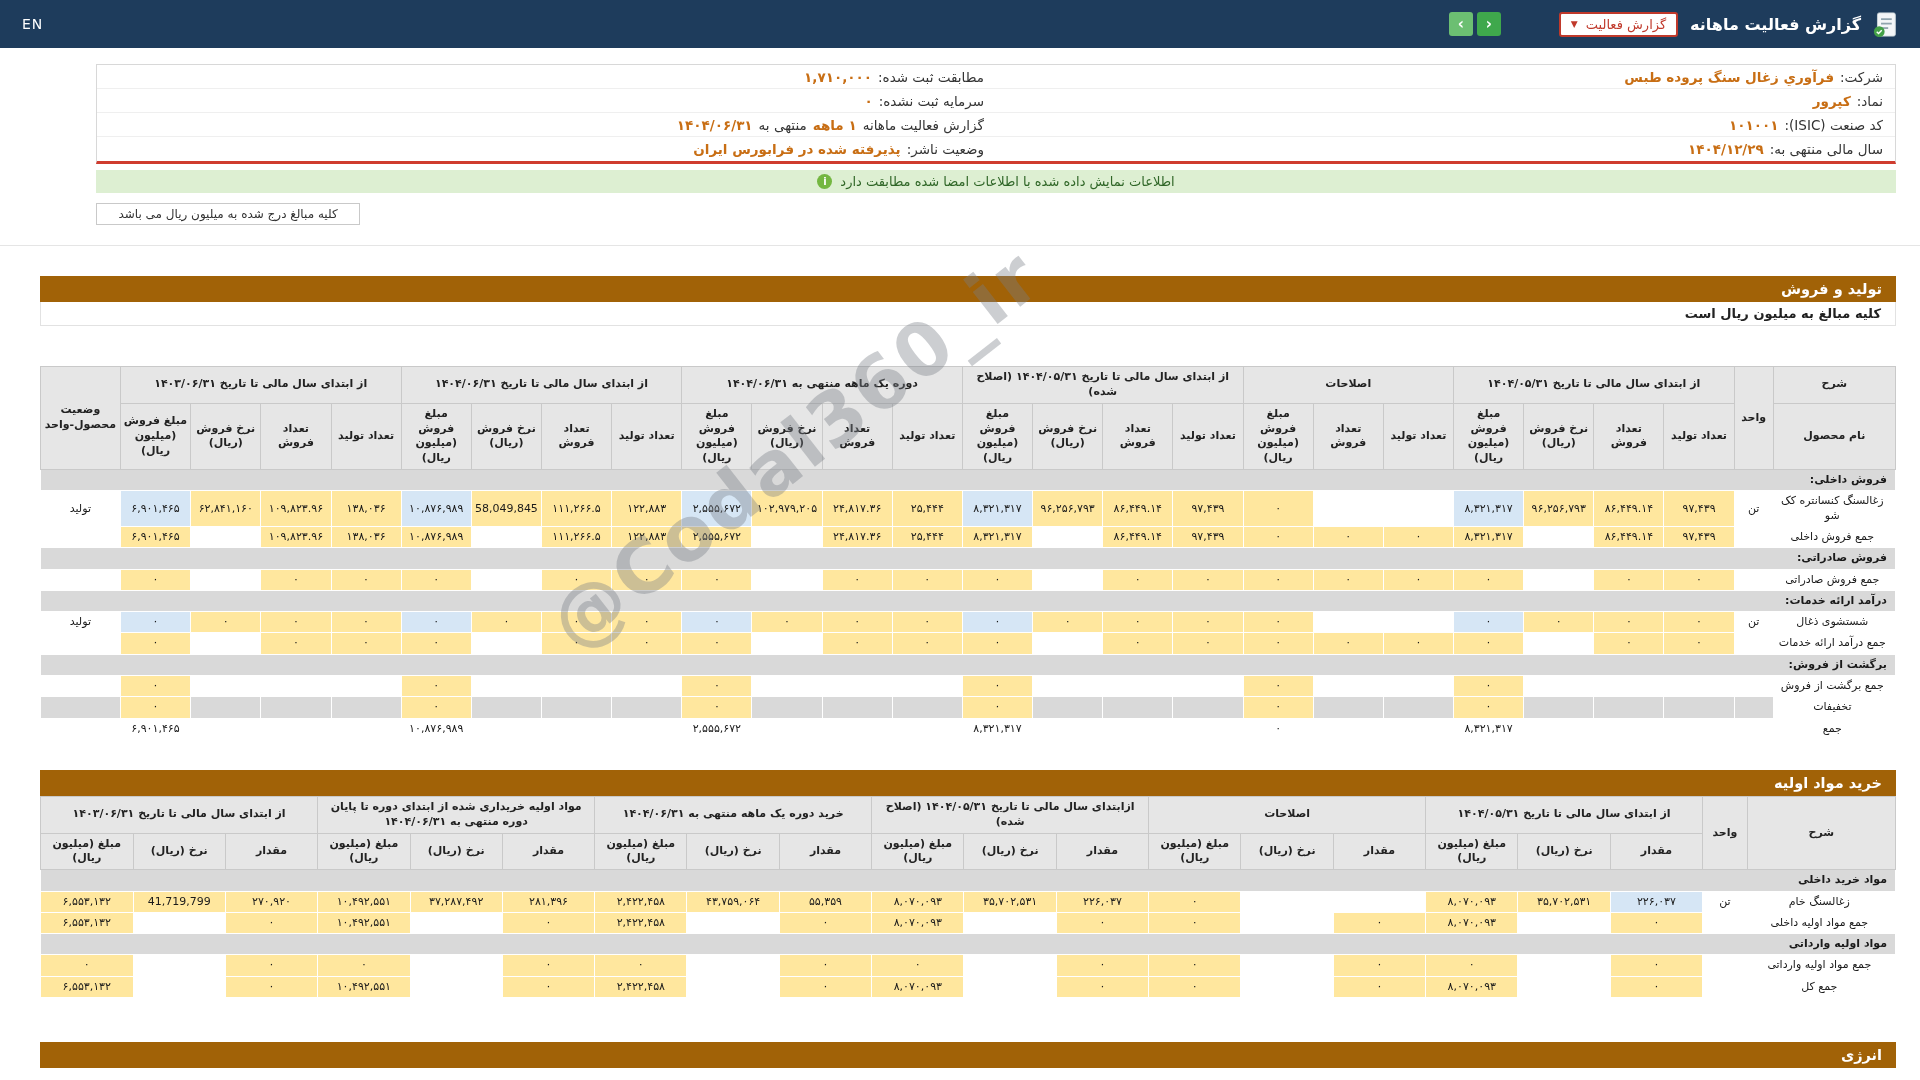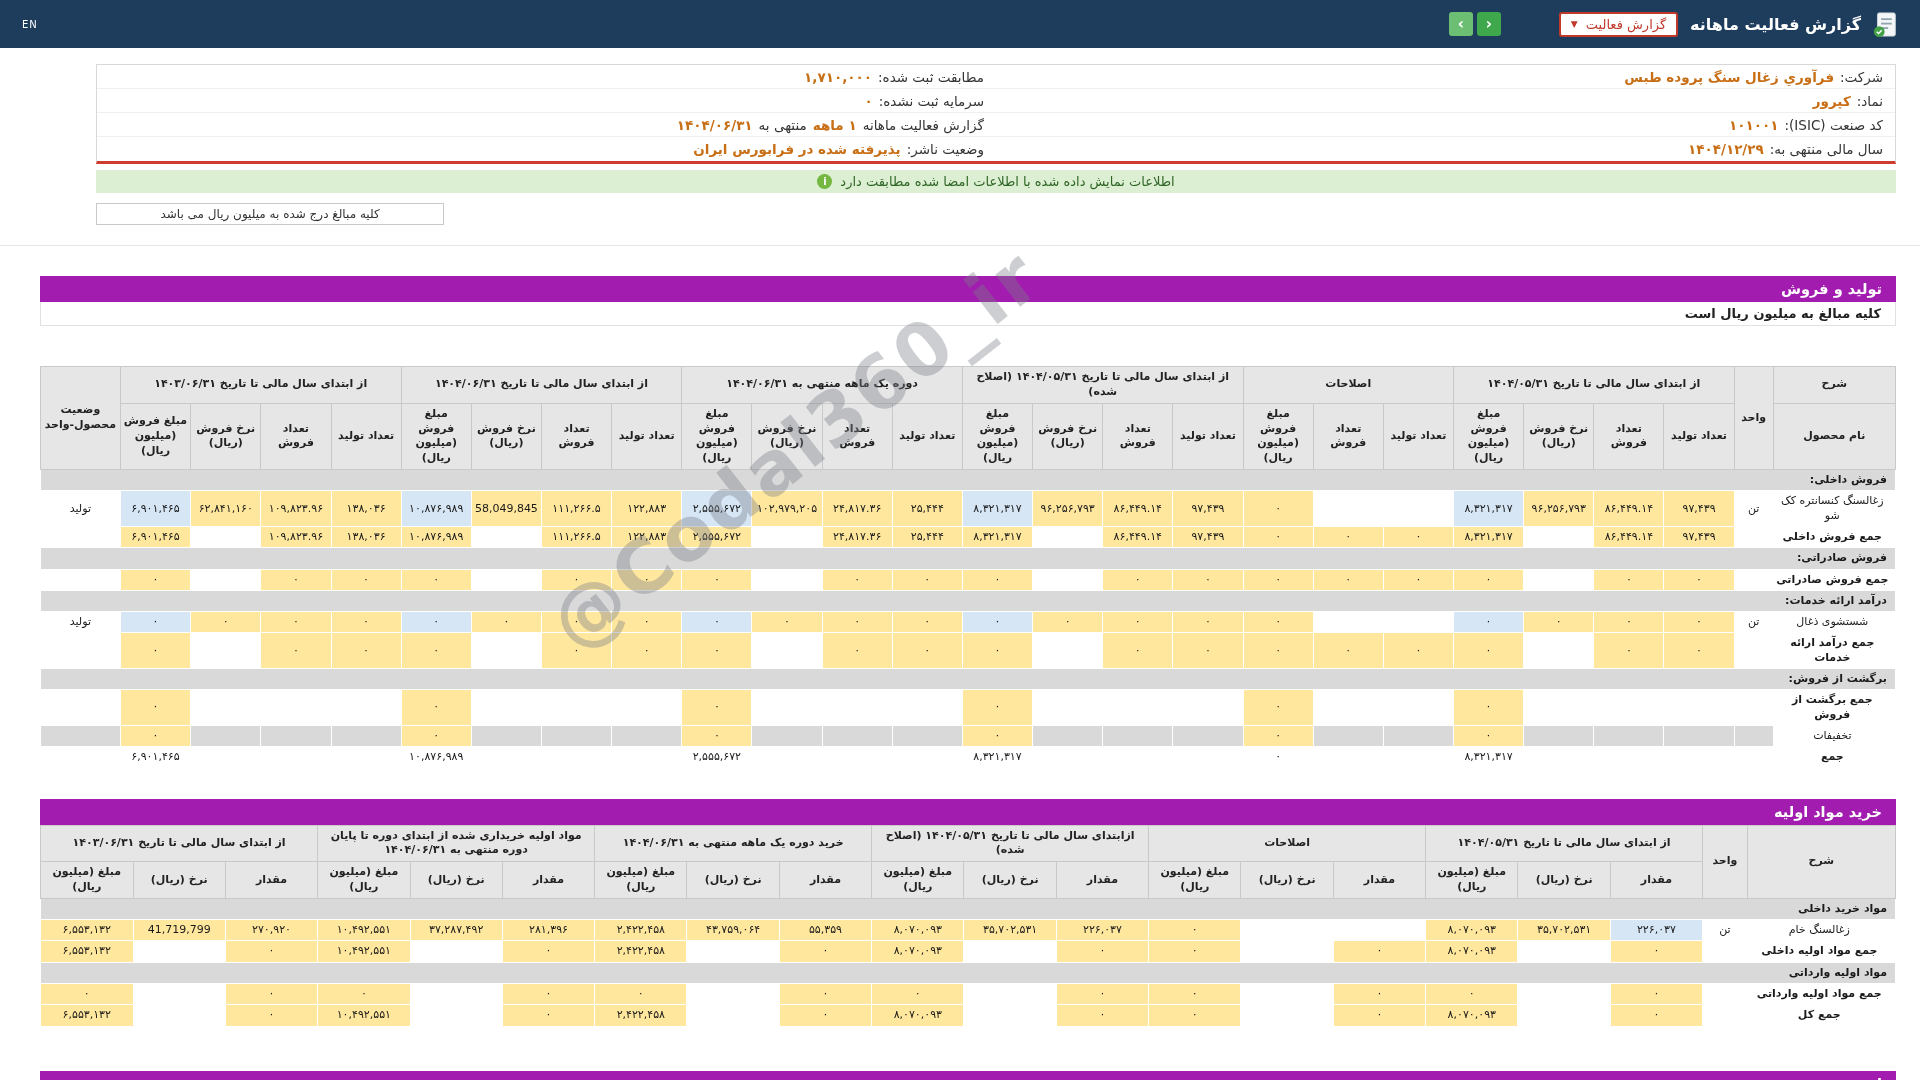--- a/index.html
+++ b/index.html
@@ -14,54 +14,54 @@
   .topbar .title { color:#fff; font-size:16px; font-weight:bold; white-space:nowrap; }
   .report-btn { background:#fff; border:2px solid #c0392b; color:#c0392b; border-radius:3px;
     font-size:13px; padding:3px 10px; display:flex; align-items:center; gap:8px; cursor:pointer;
     font-family:inherit; }
   .report-btn .caret { font-size:9px; line-height:1; }
   .nav-arrows { display:flex; gap:4px; margin-right:46px; direction:ltr; }
   .nav-btn { width:24px; height:24px; border:none; border-radius:3px; color:#fff; cursor:pointer;
     font-size:15px; font-weight:bold; line-height:22px; text-align:center; padding:0; font-family:inherit; }
   .nav-btn.prev { background:#6cbf72; }
   .nav-btn.next { background:#3fa84c; }
-  .en { margin-right:auto; color:#fff; font-size:10px; letter-spacing:1px; cursor:pointer; }
+  .en { margin-right:auto; color:#fff; font-size:14px; letter-spacing:1px; cursor:pointer; }
   
   .info-panel { margin:16px 24px 0 96px; border:1px solid #d8d8d8; border-bottom:3px solid #cf3c2f;
     display:grid; grid-template-columns:1fr 1fr; background:#fff; }
   .info-cell { display:flex; gap:6px; align-items:center; padding:3px 12px;
     border-bottom:1px solid #efefef; font-size:13.5px; color:#333; min-height:24px; white-space:nowrap; }
   .info-cell:nth-last-child(-n+2) { border-bottom:none; }
   .info-cell .val { color:#c86e14;font-weight:bold; }
   .info-cell .lbl { color:#333; }
   
   .notice { margin:6px 24px 0 96px; background:#ddefd2; color:#2f6627; font-size:13px;
     display:flex; align-items:center; justify-content:center; gap:8px; padding:4px 0; }
   .info-icon { width:15px; height:15px; border-radius:50%; background:#74b741; color:#fff;
     font-size:10px; font-weight:bold; display:inline-flex; align-items:center; justify-content:center; }
-  .unit-note { width:348px; margin:10px auto 0 96px; border:1px solid #c9c9c9; font-size:12px;
+  .unit-note { width:264px; margin:10px auto 0 96px; border:1px solid #c9c9c9; font-size:12px;
     color:#333; text-align:center; padding:3px 8px; background:#fff; }
   .divider { margin-top:20px; border-top:1px solid #e5e5e5; }
   
-  .section-bar { margin:30px 24px 0 40px; background:#a21caf; color:#fff; font-weight:bold;
+  .section-bar { margin:30px 24px 0 40px; background:#a16207; color:#fff; font-weight:bold;
     font-size:14.5px; padding:5px 14px; }
   .section-bar.attached { margin-bottom:0; }
   .section-note { margin:0 24px 0 40px; border:1px solid #e2e2e2; border-top:none; background:#fff;
     font-weight:bold; font-size:13px; color:#222; padding:4px 14px;text-align:right; }
   .table-wrap { margin:40px 24px 0 40px; }
   .table-wrap.attached { margin-top:0; }
   
   table { width:100%; border-collapse:collapse; table-layout:fixed; }
   thead th { background:#e6e6e6; border:1px solid #c9c9c9; font-size:11px; font-weight:bold;
     color:#222; padding:3px 3px; vertical-align:middle; line-height:1.35; }
   thead tr:first-child th { height:24px; }
   tbody td { border:1px solid #fff; font-size:11px; color:#1a1a1a; padding:3px 2px;
     text-align:center; vertical-align:middle; line-height:1.3; height:20px; overflow:hidden; white-space:nowrap; }
   td.desc { text-align:center; padding-right:6px; background:#fff; white-space:normal; }
-  td.bold { font-weight:bold; }
+  td.bold { font-weight:normal; }
   td.sec { background:#d9d9d9; text-align:right; font-weight:bold; padding:3px 8px; height:18px; }
   .c-y { background:#ffe79e; }
   .c-b { background:#d6e6f5; }
   .c-g { background:#d9d9d9; }
   .c-w { background:#fff; }
   
   .watermark { position:absolute; left:560px; top:590px; transform:rotate(-38deg);
     transform-origin:0 50%; font-size:74px; font-weight:bold; color:rgba(120,125,135,0.38);
     letter-spacing:3px; direction:ltr; white-space:nowrap; pointer-events:none; z-index:9; }
 </style>

